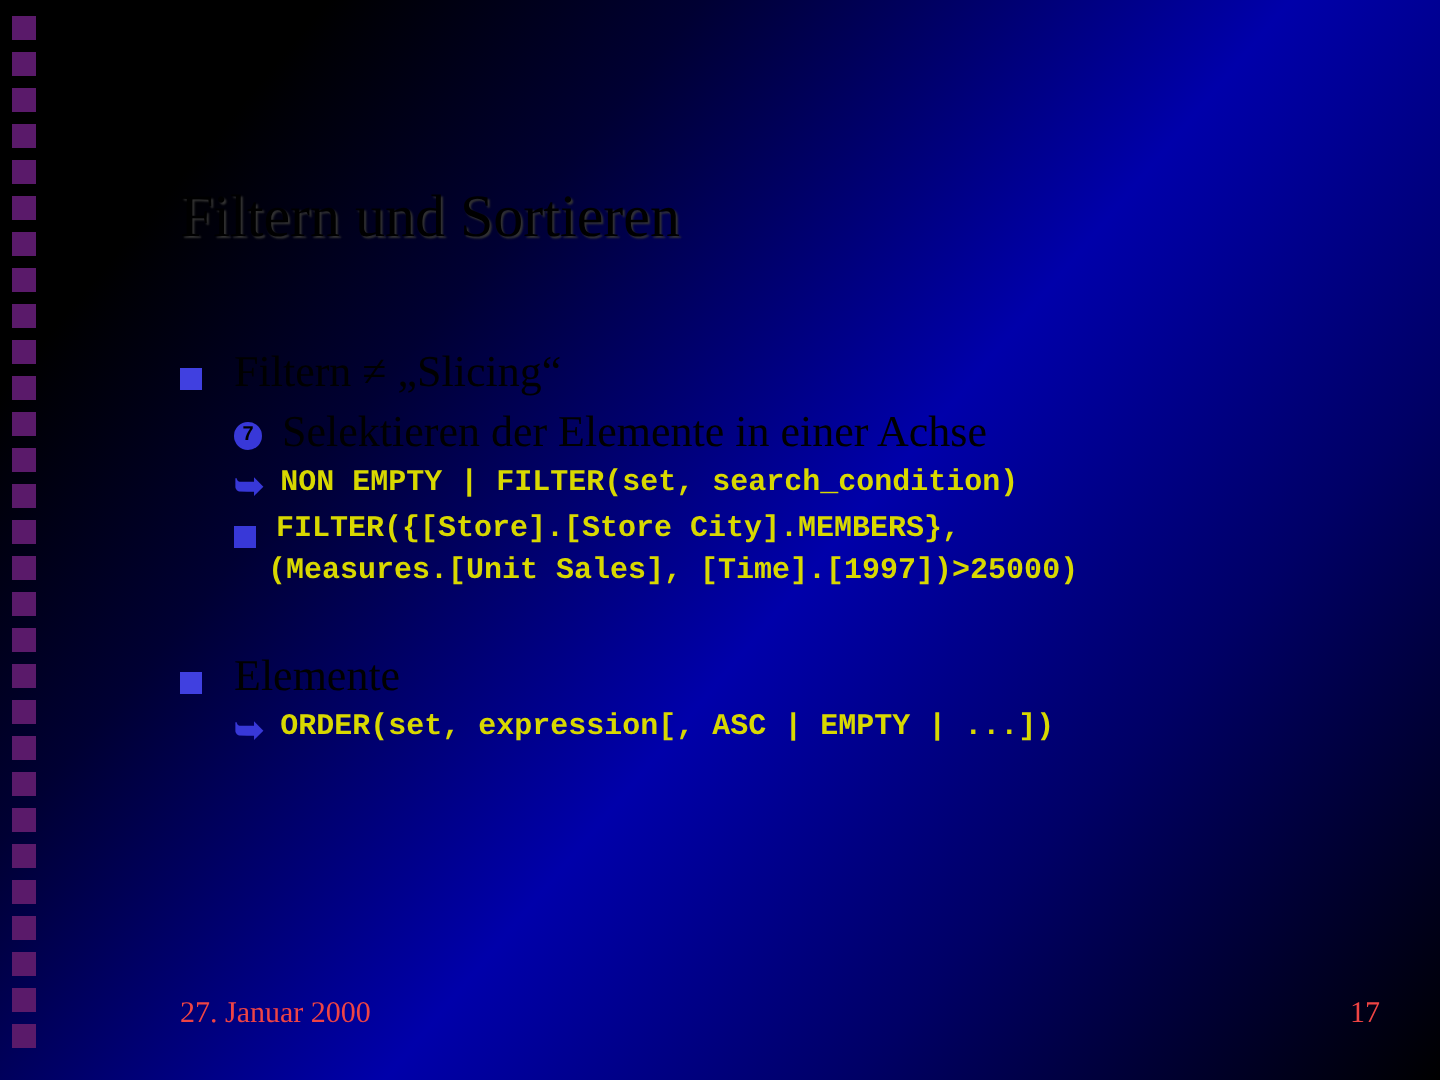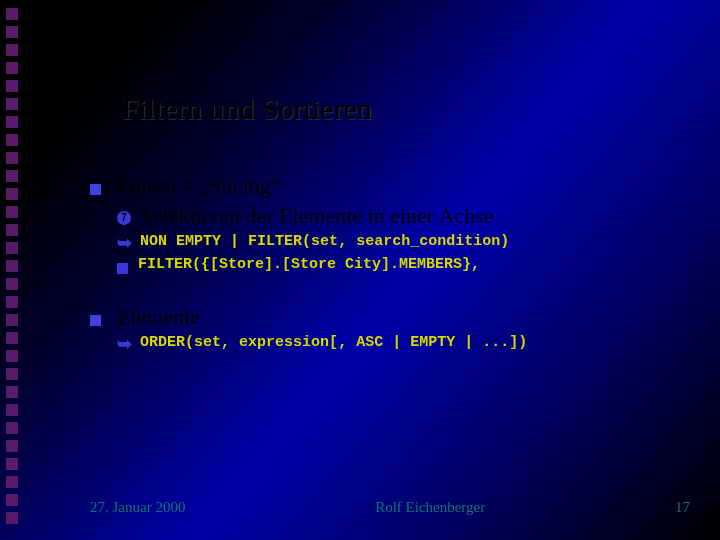--- a/index.html
+++ b/index.html
@@ -11,37 +11,36 @@
     position:relative;
     overflow:hidden;
   }
   .sidebar{position:absolute;left:6px;top:8px;width:14px}
   .sq{width:12px;height:12px;background:#5a1a6a;margin-bottom:6px}
   .title{
     position:absolute;left:90px;top:92px;
     font-size:30px;color:#000;
     text-shadow:1px 1px 1px #333;
     font-weight:400;
-    margin-left:32px;
   }
   .content{position:absolute;left:90px;top:170px;right:30px}
   .row{display:flex;align-items:center;margin:2px 0}
   .bsq{display:inline-block;flex:0 0 auto;width:11px;height:11px;background:#4040e0;margin-top:8px;margin-right:16px}
   .btxt{font-size:22px;color:#000;line-height:1.25}
   .sub{padding-left:27px}
   .circ{display:inline-block;flex:0 0 auto;width:14px;height:14px;border-radius:50%;background:#3838d8;margin-top:6px;margin-right:10px;color:#000;font-size:10px;text-align:center;line-height:14px;font-family:Arial,sans-serif;font-weight:bold}
   .arrow{display:inline-block;flex:0 0 auto;color:#3838d8;font-size:18px;margin-top:1px;margin-right:8px;font-weight:bold}
   .dash{display:inline-block;flex:0 0 auto;width:11px;height:11px;background:#3838d8;margin-top:6px;margin-right:10px}
   .code{font-family:"Courier New",monospace;color:#d8d800;font-size:15px;line-height:1.25;font-weight:bold}
   .subind{margin-left:26px;padding-left:18px}
   .block2{margin-top:28px}
   .footer{
     position:absolute;left:90px;right:30px;bottom:24px;
     display:flex;justify-content:space-between;
-    font-size:15px;color:#0f766e;
+    font-size:15px;color:#ef4444;
   }
 </style>
 </head>
 <body>
 
 <div class="sidebar">
   <div class="sq"></div>
   <div class="sq"></div>
   <div class="sq"></div>
   <div class="sq"></div>
@@ -88,31 +87,33 @@
 
   <div class="row sub">
     <span class="arrow">➥</span>
     <span class="code">NON EMPTY | FILTER(set, search_condition)</span>
   </div>
 
   <div class="row sub">
     <span class="dash"></span>
     <span class="code">FILTER({[Store].[Store City].MEMBERS},</span>
   </div>
+  <div class="row subind">
+    <span class="code">(Measures.[Unit Sales], [Time].[1997])&gt;25000)</span>
+  </div>
 
   <div class="block2">
     <div class="row">
       <span class="bsq"></span>
       <span class="btxt">Elemente</span>
     </div>
     <div class="row sub">
       <span class="arrow">➥</span>
       <span class="code">ORDER(set, expression[, ASC | EMPTY | ...])</span>
     </div>
   </div>
 
 </div>
 
 <div class="footer">
   <span>27. Januar 2000</span>
-  <span>Rolf Eichenberger</span>
   <span>17</span>
 </div>
 
 </body></html>

